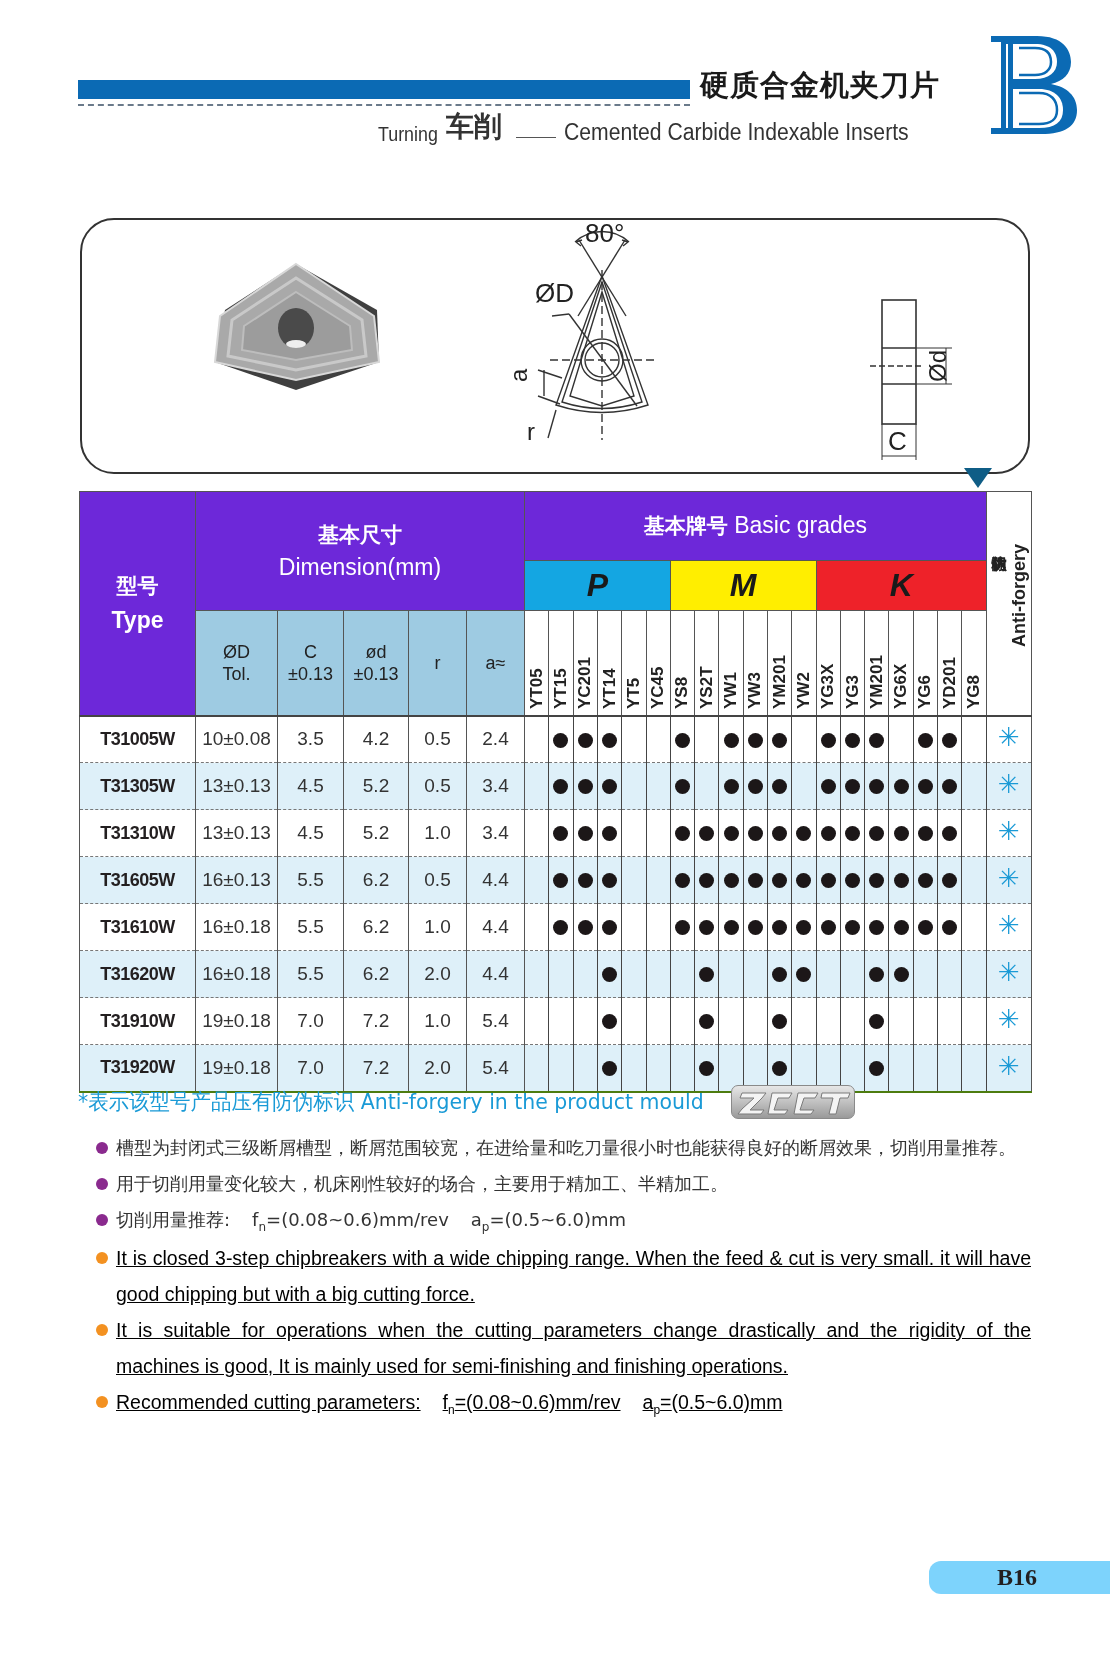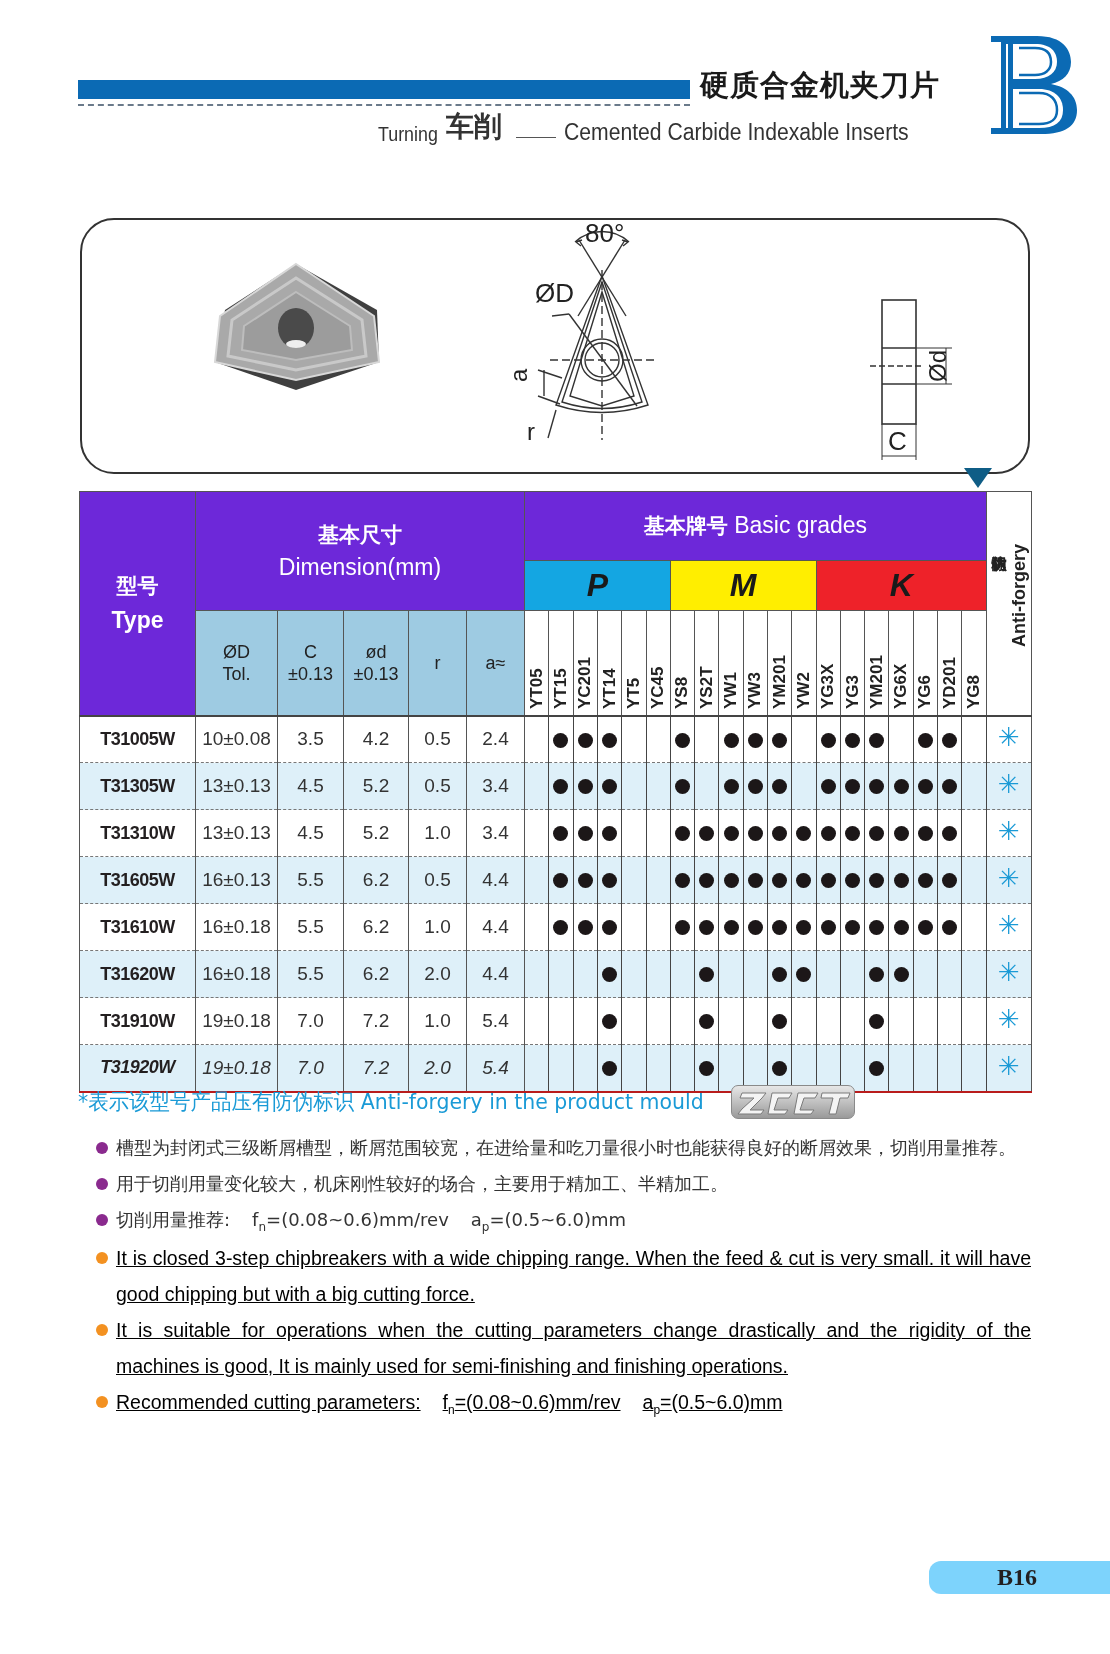--- a/index.html
+++ b/index.html
@@ -39,21 +39,21 @@
   .tbl .grp-k { background: #ee2229; }
   .tbl .grade-name { background: #fff; height: 105px; position: relative; }
   .tbl .grade-name span { position: absolute; left: 50%; bottom: 6px; transform-origin: left bottom; transform: rotate(-90deg) translate(0, 50%); white-space: nowrap; font-size: 17px; color: #222; line-height: 20px; }
   .tbl .anti { background: #fff; position: relative; }
   .tbl .anti .wrap { position: absolute; left: 4px; top: 52px; display: flex; align-items: flex-start; }
   .tbl .anti .cn { writing-mode: vertical-rl; font-family: "DejaVu Sans", sans-serif; font-weight: bold; font-size: 15px; color: #222; letter-spacing: 0; line-height: 16px; }
   .tbl .anti .en { writing-mode: vertical-rl; transform: rotate(180deg); font-size: 18px; color: #222; margin-left: 2px; }
 
   .tbl tbody td { height: 47px; font-size: 19px; color: #333; border-top: 1.5px dashed #777; border-bottom: 1.5px dashed #777; }
   .tbl tbody tr:first-child td { border-top: 2.5px solid #444; }
-  .tbl tbody tr:last-child td { border-bottom: 2px solid #b91c1c; font-style: italic; }
+  .tbl tbody tr:last-child td { border-bottom: 2px solid #4d7c0f; }
   .tbl tbody tr.alt td { background: #def0f9; }
   .tbl tbody td.type { font-weight: bold; font-size: 18px; color: #231f20; letter-spacing: -0.5px; }
   .tbl tbody td.gcell { border-left: 1.5px solid #444; border-right: 1.5px solid #444; }
   .dot { display: inline-block; width: 15px; height: 15px; border-radius: 50%; background: #1c1718; vertical-align: middle; }
   .star { color: #1a9ad6; font-size: 26px; font-weight: bold; line-height: 20px; }
 
   
   .footnote { position: absolute; left: 78px; top: 1085px; display: flex; align-items: center; white-space: nowrap; }
   .footnote .txt { font-size: 22px; color: #1a9ad6; font-family: "DejaVu Sans", sans-serif; transform: scaleX(0.93); transform-origin: left; display: inline-block; }
   .zcct { display: inline-block; width: 124px; height: 34px; margin-left: -20px; border-radius: 7px; background: linear-gradient(#e7e7e7, #9a9a9a); border: 1.5px solid #8a8a8a; position: relative; }

